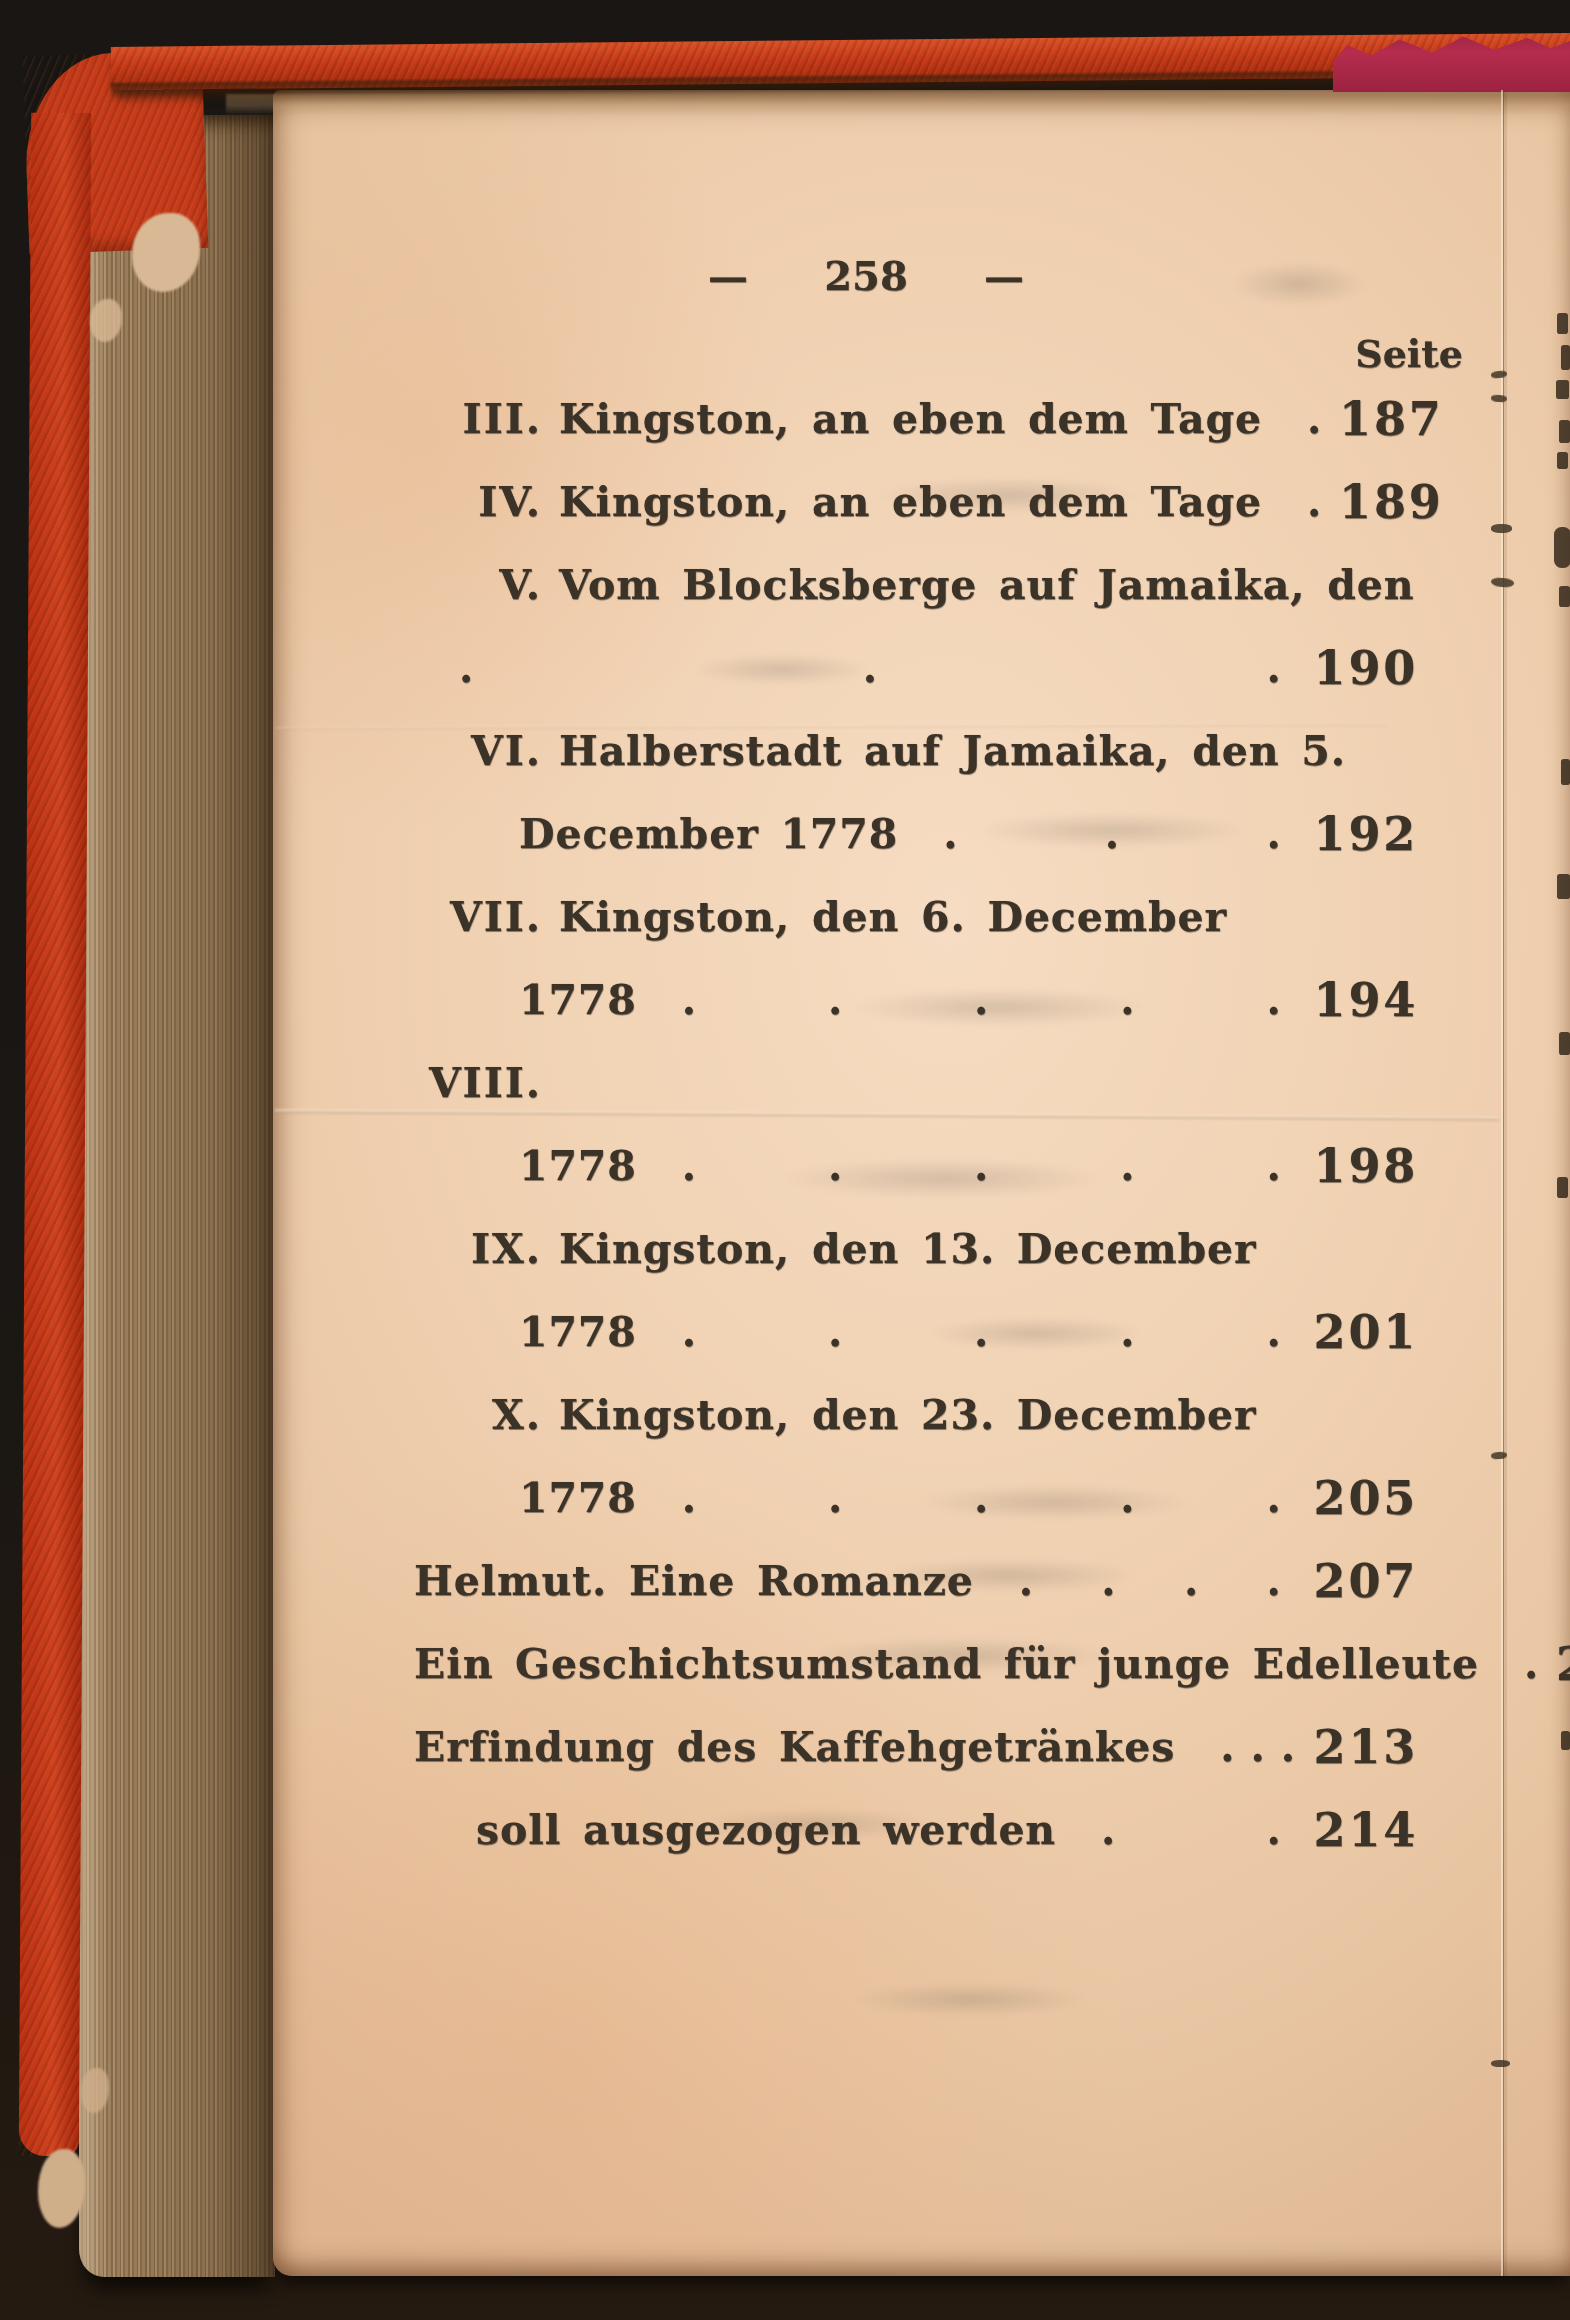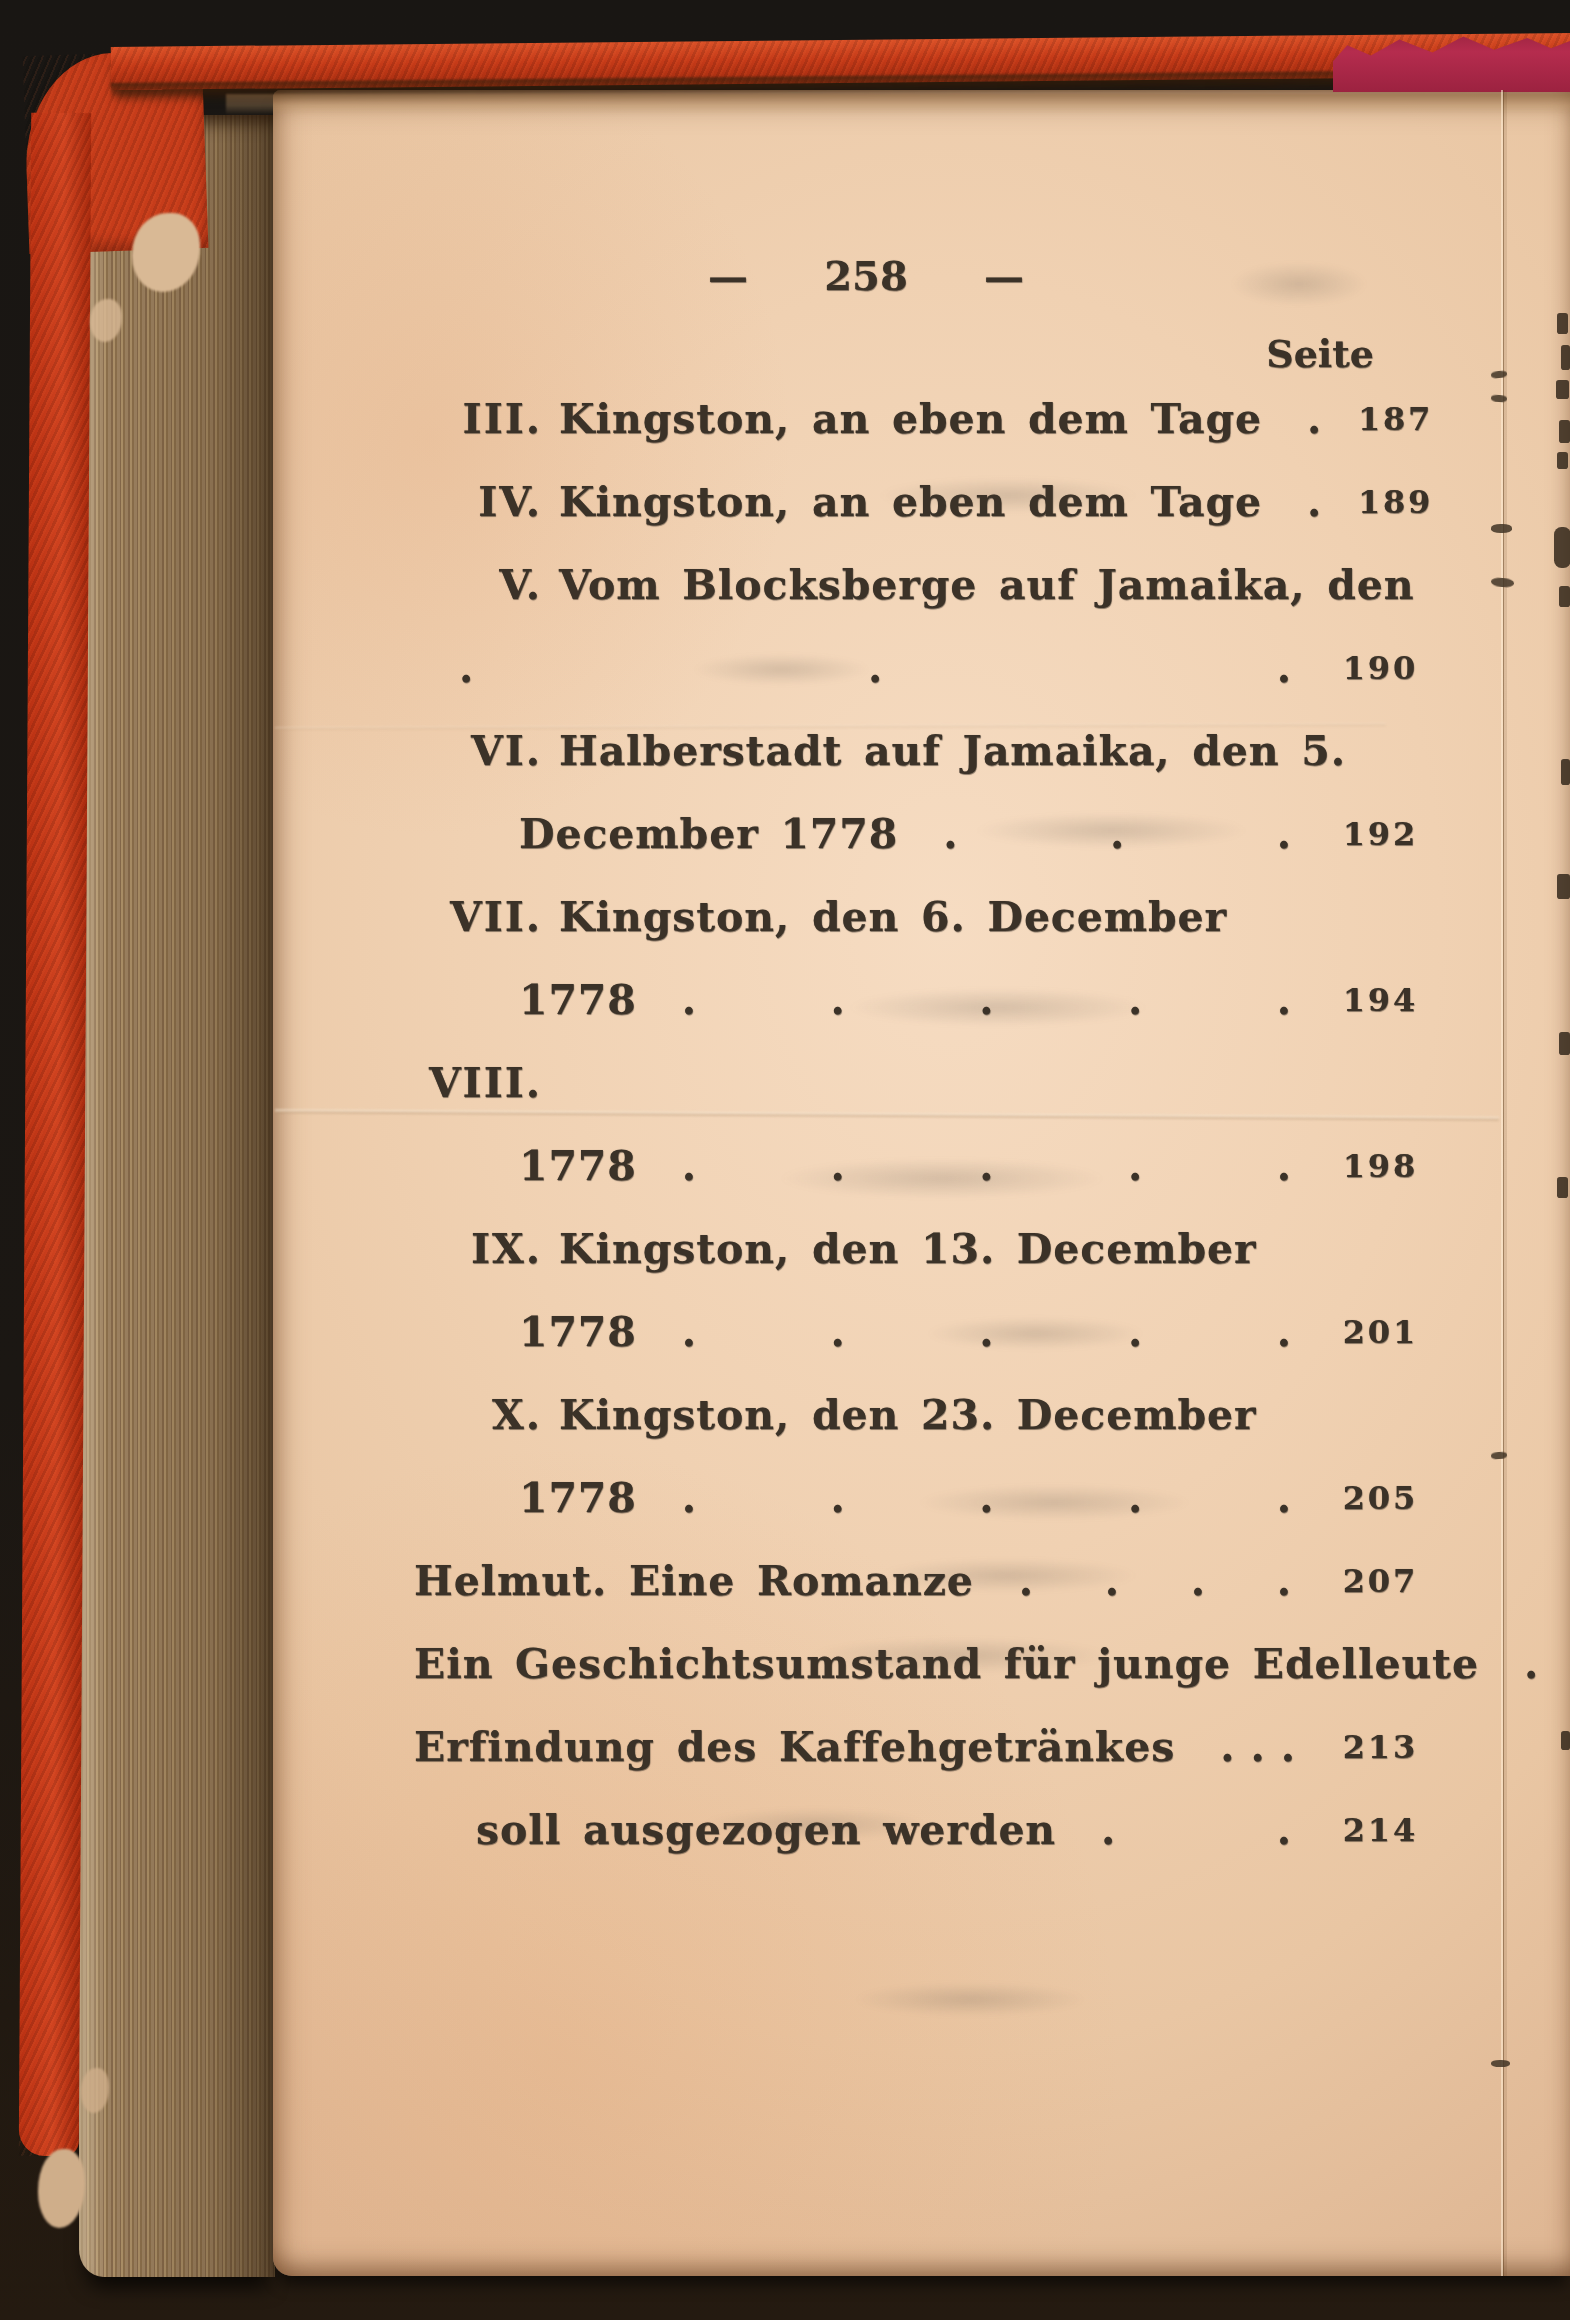--- a/index.html
+++ b/index.html
@@ -85,34 +85,34 @@
   
   .frag{position:absolute;background:#35291c;border-radius:2.8px;filter:blur(0.6px);opacity:.85;z-index:6;}
   
   .ink{color:#3b3228;text-shadow:0.5px 0.5px 0.8px rgba(58,49,40,.55),0 0 0.9px rgba(58,49,40,.4);}
   .pg-header{
     position:absolute;left:708px;top:252px;width:316px;z-index:7;
     display:flex;justify-content:space-between;align-items:center;
     font-size:40px;font-weight:bold;
   }
   .seite{
-    position:absolute;left:1199px;top:331px;width:175px;z-index:7;
+    position:absolute;left:1288px;top:331px;width:175px;z-index:7;
     text-align:right;font-size:38px;font-weight:bold;
   }
   .toc{
     position:absolute;left:414px;top:378px;width:1004px;z-index:7;
     font-size:41px;font-weight:bold;letter-spacing:0.9px;
   }
   .toc-row{display:flex;align-items:flex-start;height:83px;line-height:83px;white-space:nowrap;}
   .numeral{flex:none;width:128px;text-align:right;padding-right:17px;letter-spacing:1.9px;}
   .entry{flex:none;word-spacing:6.6px;}
   .cont .entry{margin-left:105px;}
   .cont2 .entry{margin-left:62px;}
   .dots{flex:1 1 auto;text-align-last:justify;padding:0 32px 0 45px;overflow:hidden;}
-  .pg{flex:none;min-width:94px;text-align:right;font-size:32px;letter-spacing:2.8px;}
+  .pg{flex:none;min-width:94px;text-align:right;font-size:46px;letter-spacing:2.8px;}
 </style>
 </head>
 <body>
 
 <div id="scene">
 
   <div class="fore-edge"></div>
   <div class="cover-corner"></div>
   <div class="cover-left"></div>
   <div class="cover-top"></div>

